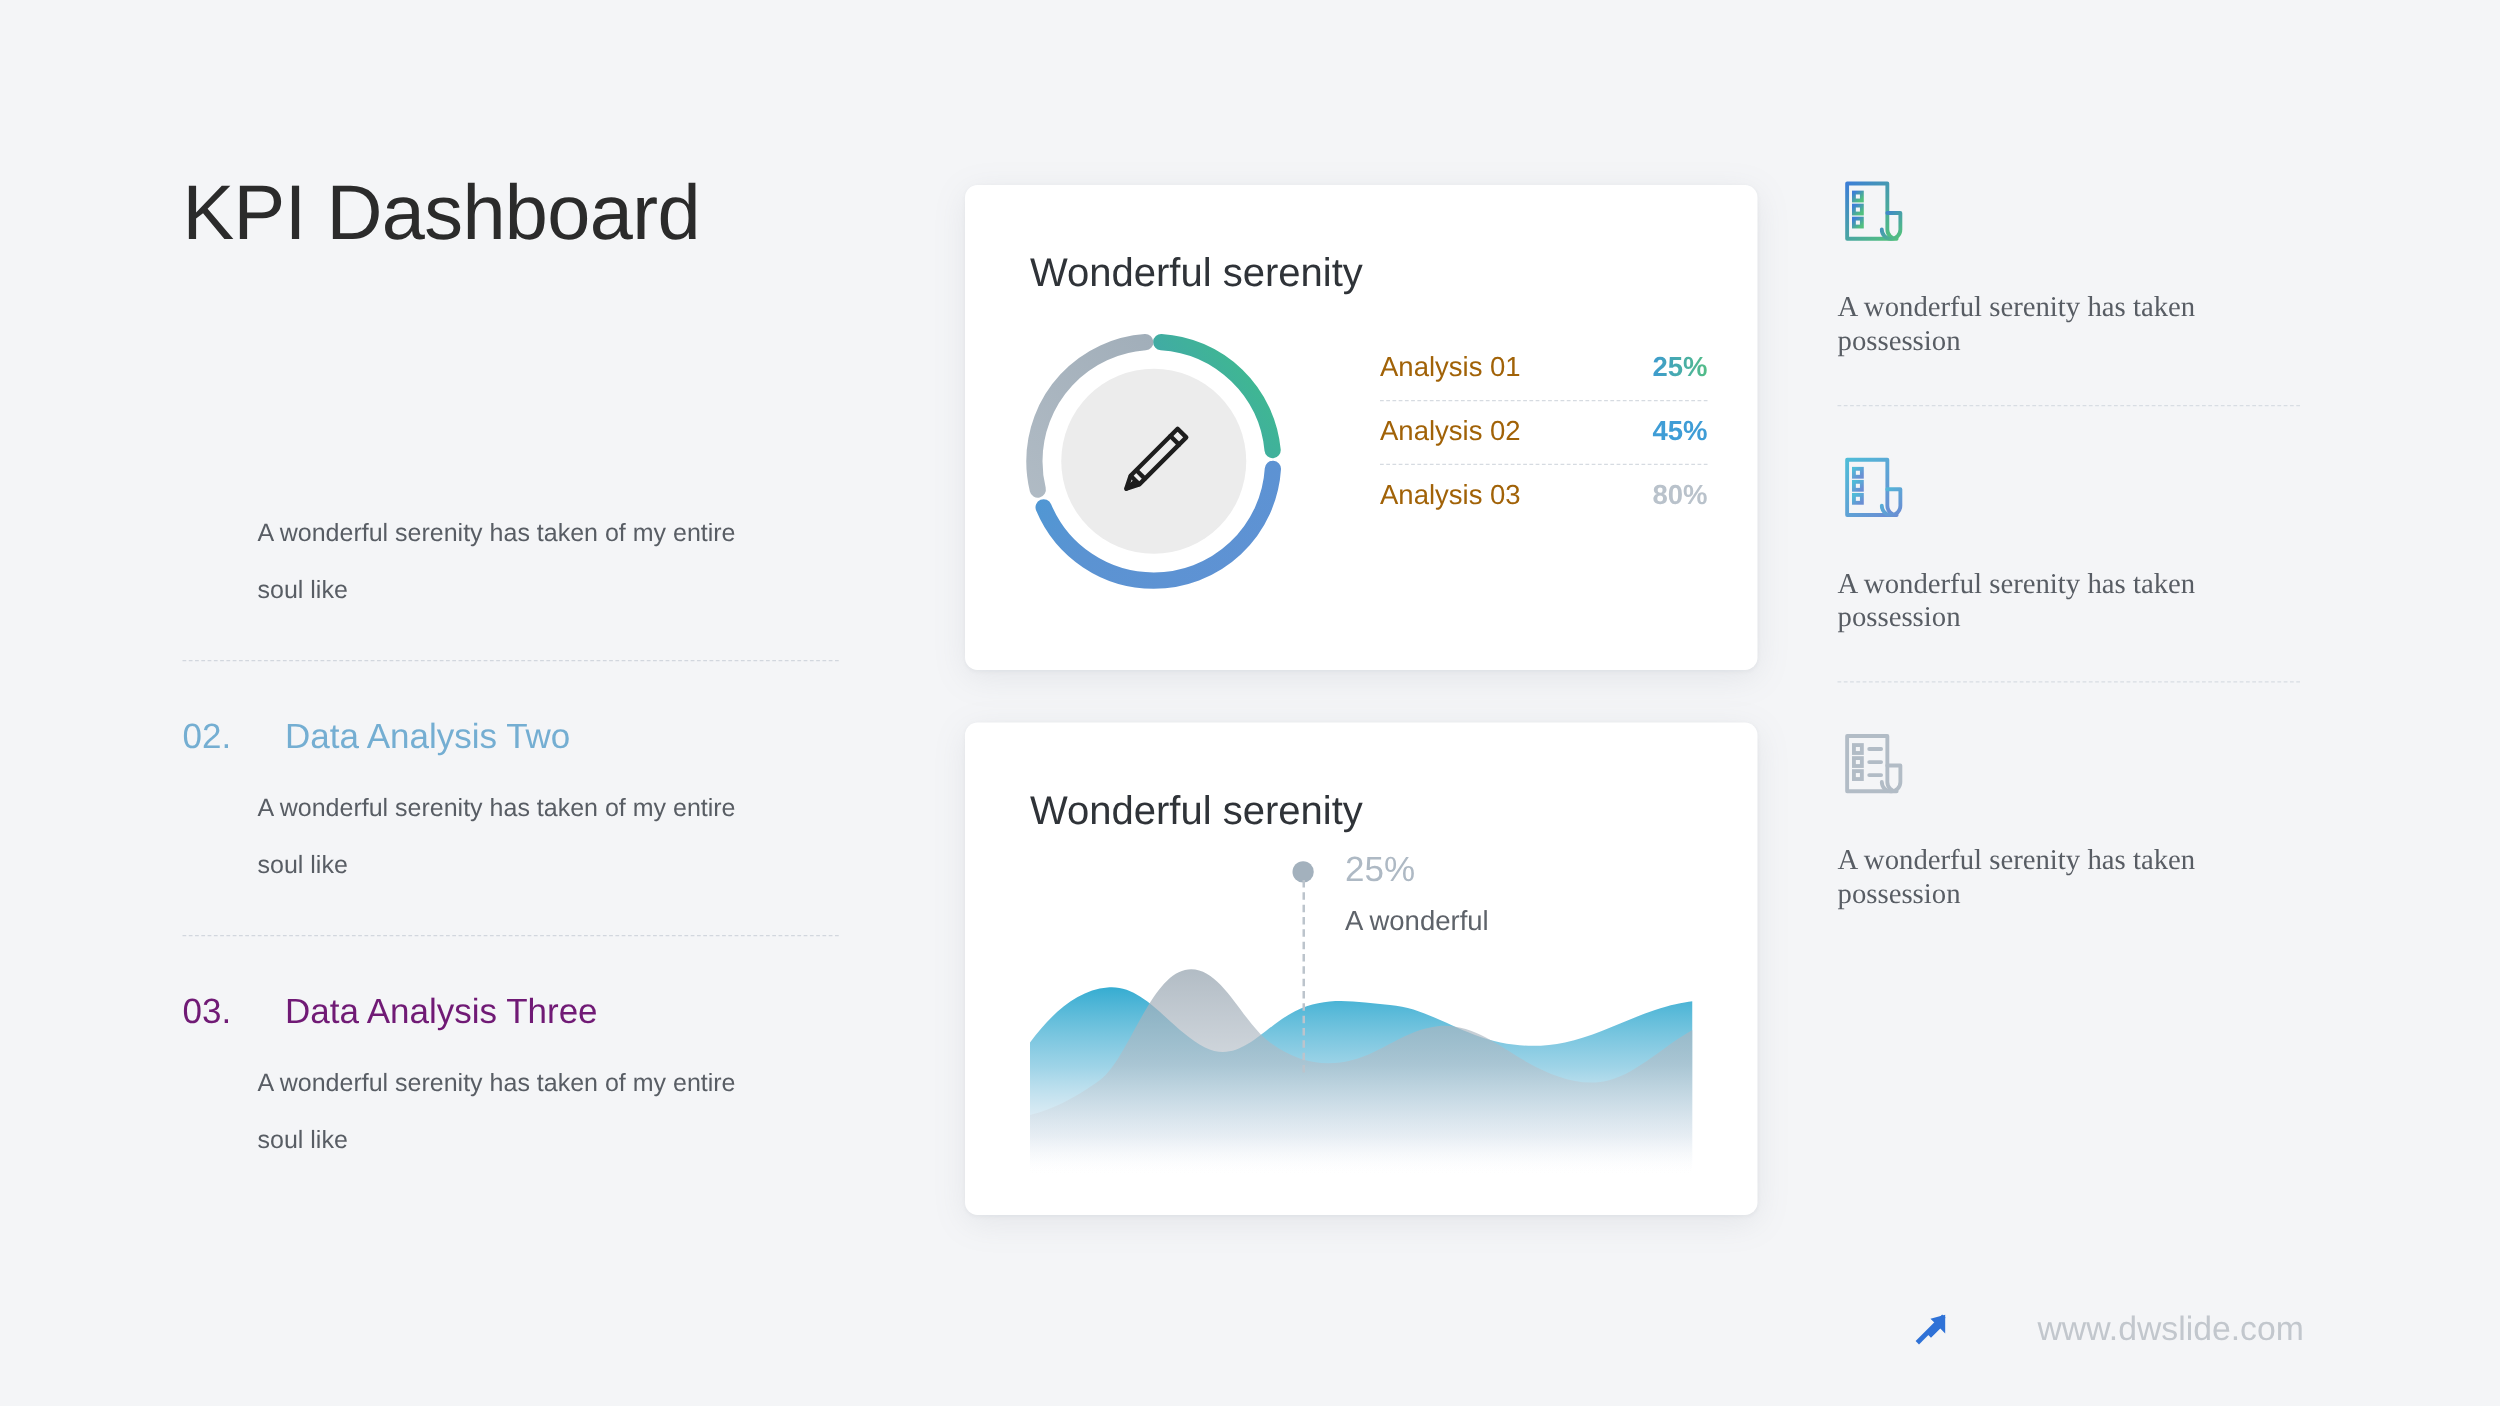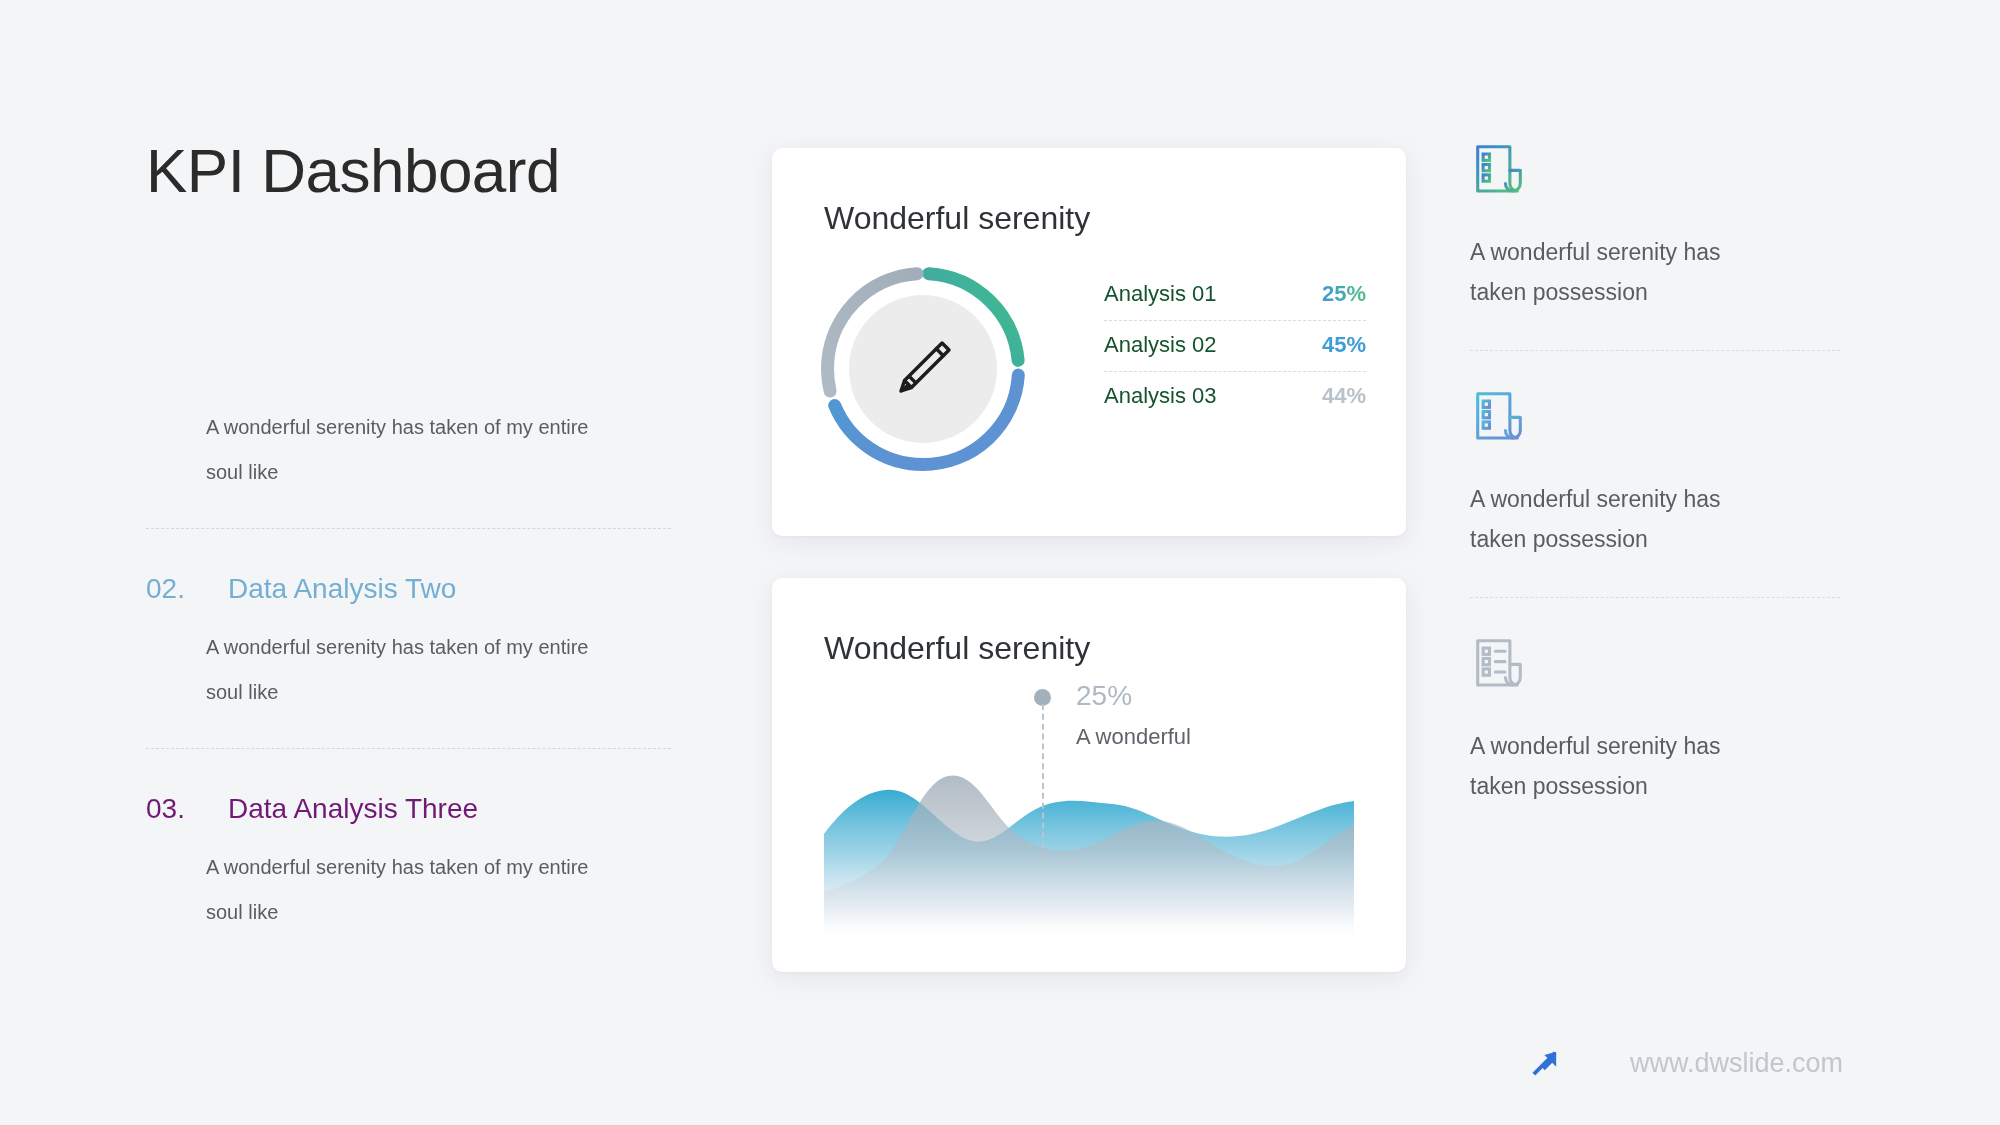--- a/index.html
+++ b/index.html
@@ -130,21 +130,21 @@
     top: 122px;
     width: 262px;
   }
   .legend-row {
     display: flex;
     align-items: baseline;
     justify-content: space-between;
     padding: 11px 0 13px 0;
     white-space: nowrap;
   }
-  .legend-label { font-size: 22px; color: #14532d; }
+  .legend-label { font-size: 22px; color: #a16207; }
   .legend-value { font-size: 22px; font-weight: bold; }
   .legend-row + .legend-row { border-top: 1px dashed #d6dbe1; }
 
   .val-1 {
     background: linear-gradient(90deg, #3d9bd0 0%, #53bd86 100%);
     -webkit-background-clip: text;
     background-clip: text;
     -webkit-text-fill-color: transparent;
     color: transparent;
   }
@@ -201,23 +201,24 @@
     position: absolute;
     left: 1470px;
     top: 140px;
     width: 370px;
   }
   .rc-item { position: relative; }
   .rc-icon { width: 58px; height: 58px; display: block; }
   .rc-text {
     margin-top: 34px;
     font-size: 23px;
-    line-height: 40px;
+    line-height: 27px;
     color: #585d64;
     max-width: 300px;
+    font-family: Liberation Serif, serif;
   }
   .rc-div {
     margin-top: 38px;
     height: 1px;
     border-top: 1px dashed #d8dde3;
   }
   .rc-gap { height: 36px; }
 
   
   .footer {
@@ -321,21 +322,21 @@
       <div class="legend-row">
         <span class="legend-label">Analysis 01</span>
         <span class="legend-value val-1">25%</span>
       </div>
       <div class="legend-row">
         <span class="legend-label">Analysis 02</span>
         <span class="legend-value val-2">45%</span>
       </div>
       <div class="legend-row">
         <span class="legend-label">Analysis 03</span>
-        <span class="legend-value val-3">44%</span>
+        <span class="legend-value val-3">80%</span>
       </div>
     </div>
   </div>
 
   <div class="card" id="card-area">
     <div class="card-title">Wonderful serenity</div>
 
     <div class="area-wrap">
       <svg width="530" height="268" viewBox="0 0 530 268">
         <defs>

